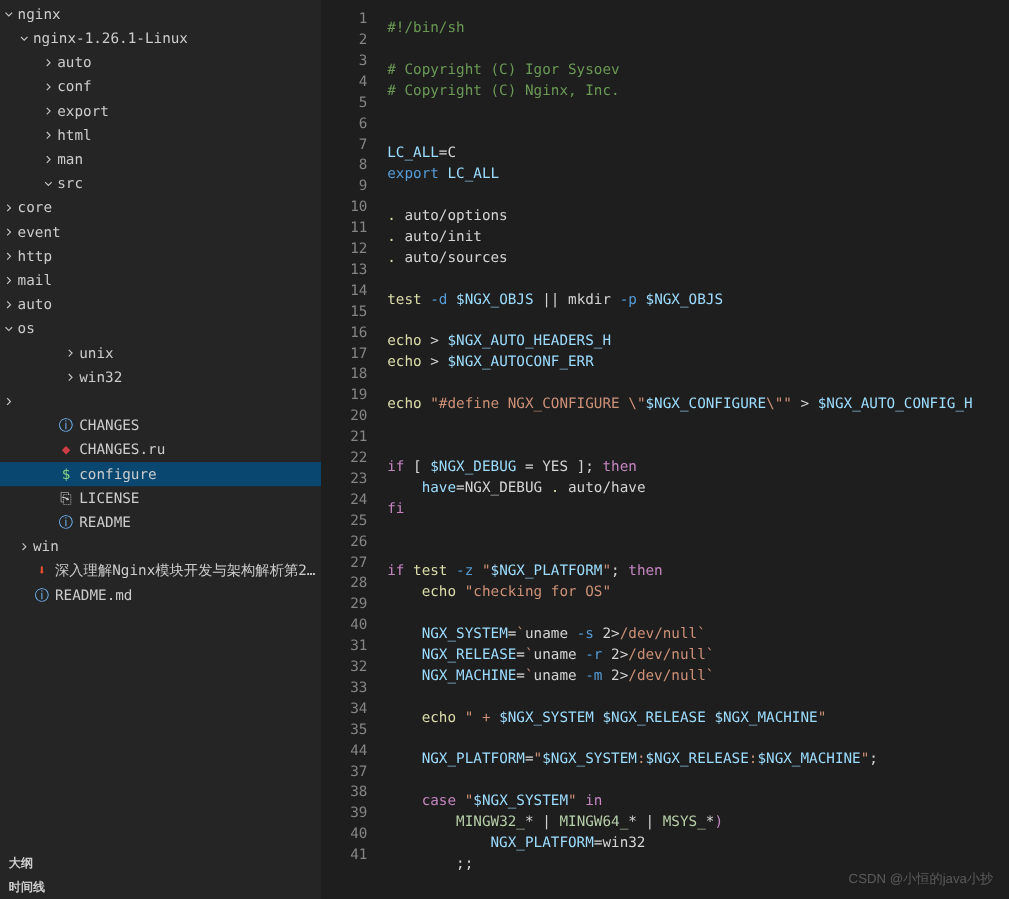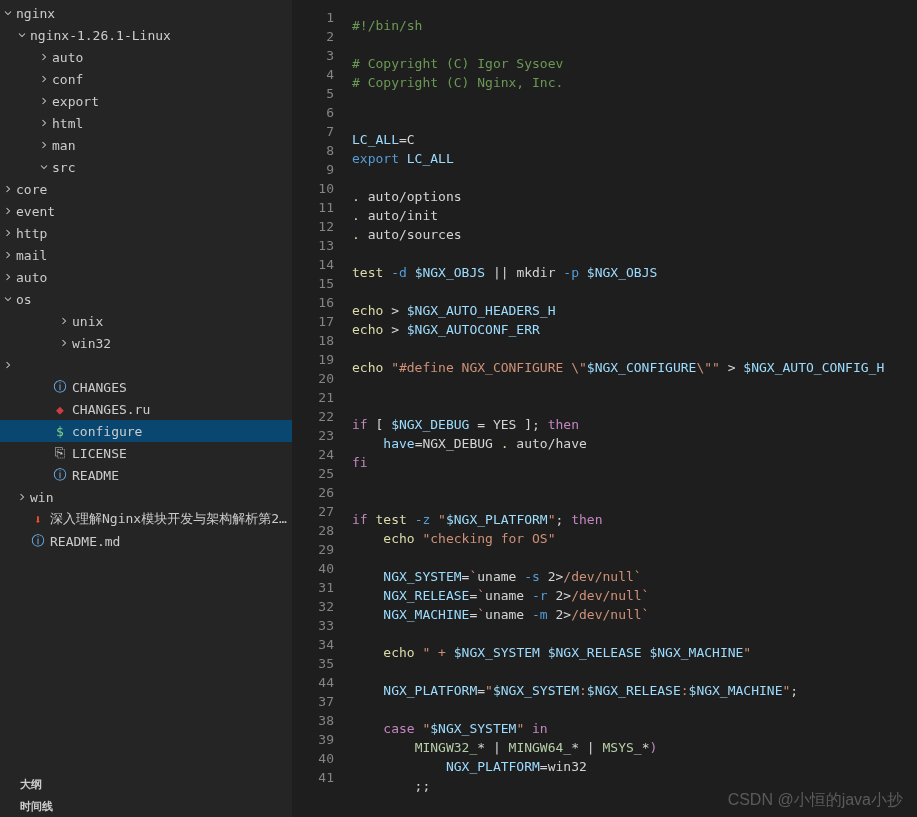--- a/index.html
+++ b/index.html
@@ -7,28 +7,28 @@
 .sidebar { width:292px; background:#252526; overflow-y:auto; }
 .tree { padding-top:2px; }
 .tree-item { display:flex; align-items:center; height:22px; cursor:pointer; white-space:nowrap; overflow:hidden; }
 .tree-item.selected { background:#094771; }
 .chev { width:16px; display:flex; justify-content:center; align-items:center; }
 .chev svg { width:12px; height:12px; fill:#c5c5c5; }
 .ficon { width:16px; display:flex; justify-content:center; margin-right:4px; font-size:13px; }
 .label { flex:1; overflow:hidden; text-overflow:ellipsis; }
 .depth-0{padding-left:0}.depth-1{padding-left:14px}.depth-2{padding-left:36px}.depth-3{}.depth-4{padding-left:56px}
 .bottom-sections{position:absolute;bottom:0;left:0;width:292px;background:#252526;}
-.bottom-section{height:22px;display:flex;align-items:center;padding-left:20px;font-size:11px;font-weight:bold;color:#cccccc;cursor:pointer}
+.bottom-section{height:22px;display:flex;align-items:center;padding-left:8px;font-size:11px;font-weight:bold;color:#cccccc;cursor:pointer}
 .editor { flex:1; background:#1e1e1e; display:flex; font-family:Consolas,"Courier New",monospace; font-size:13px; line-height:19px; position:relative;}
 .gutter { width:60px; text-align:right; color:#858585; padding-right:18px; padding-top:8px; user-select:none;}
 .gutter div{height:19px}
 .code { flex:1; padding-top:16px; white-space:pre; overflow:hidden;}
 .code div{height:19px}
 .c-comment{color:#6a9955}.c-var{color:#9cdcfe}.c-str{color:#ce9178}.c-kw{color:#c586c0}.c-blue{color:#569cd6}.c-fn{color:#dcdcaa}.c-num{color:#b5cea8}.c-default{color:#d4d4d4}
-.watermark{position:absolute;bottom:8px;right:14px;color:#6a6a6a;font-size:16px;font-family:sans-serif;opacity:.8;margin-top:12px;}
+.watermark{position:absolute;bottom:8px;right:14px;color:#6a6a6a;font-size:12px;font-family:sans-serif;opacity:.8;margin-top:12px;}
 .ic-info{color:#75beff}.ic-ruby{color:#cc3e44}.ic-dollar{color:#89d185}.ic-cert{color:#cccccc}.ic-pdf{color:#f1502f}
 </style>
 </head>
 <body>
 
 <div class="sidebar">
   <div class="tree" id="tree">
       <div class="tree-item depth-0">
         <span class="chev">
           <svg viewBox="0 0 16 16">

